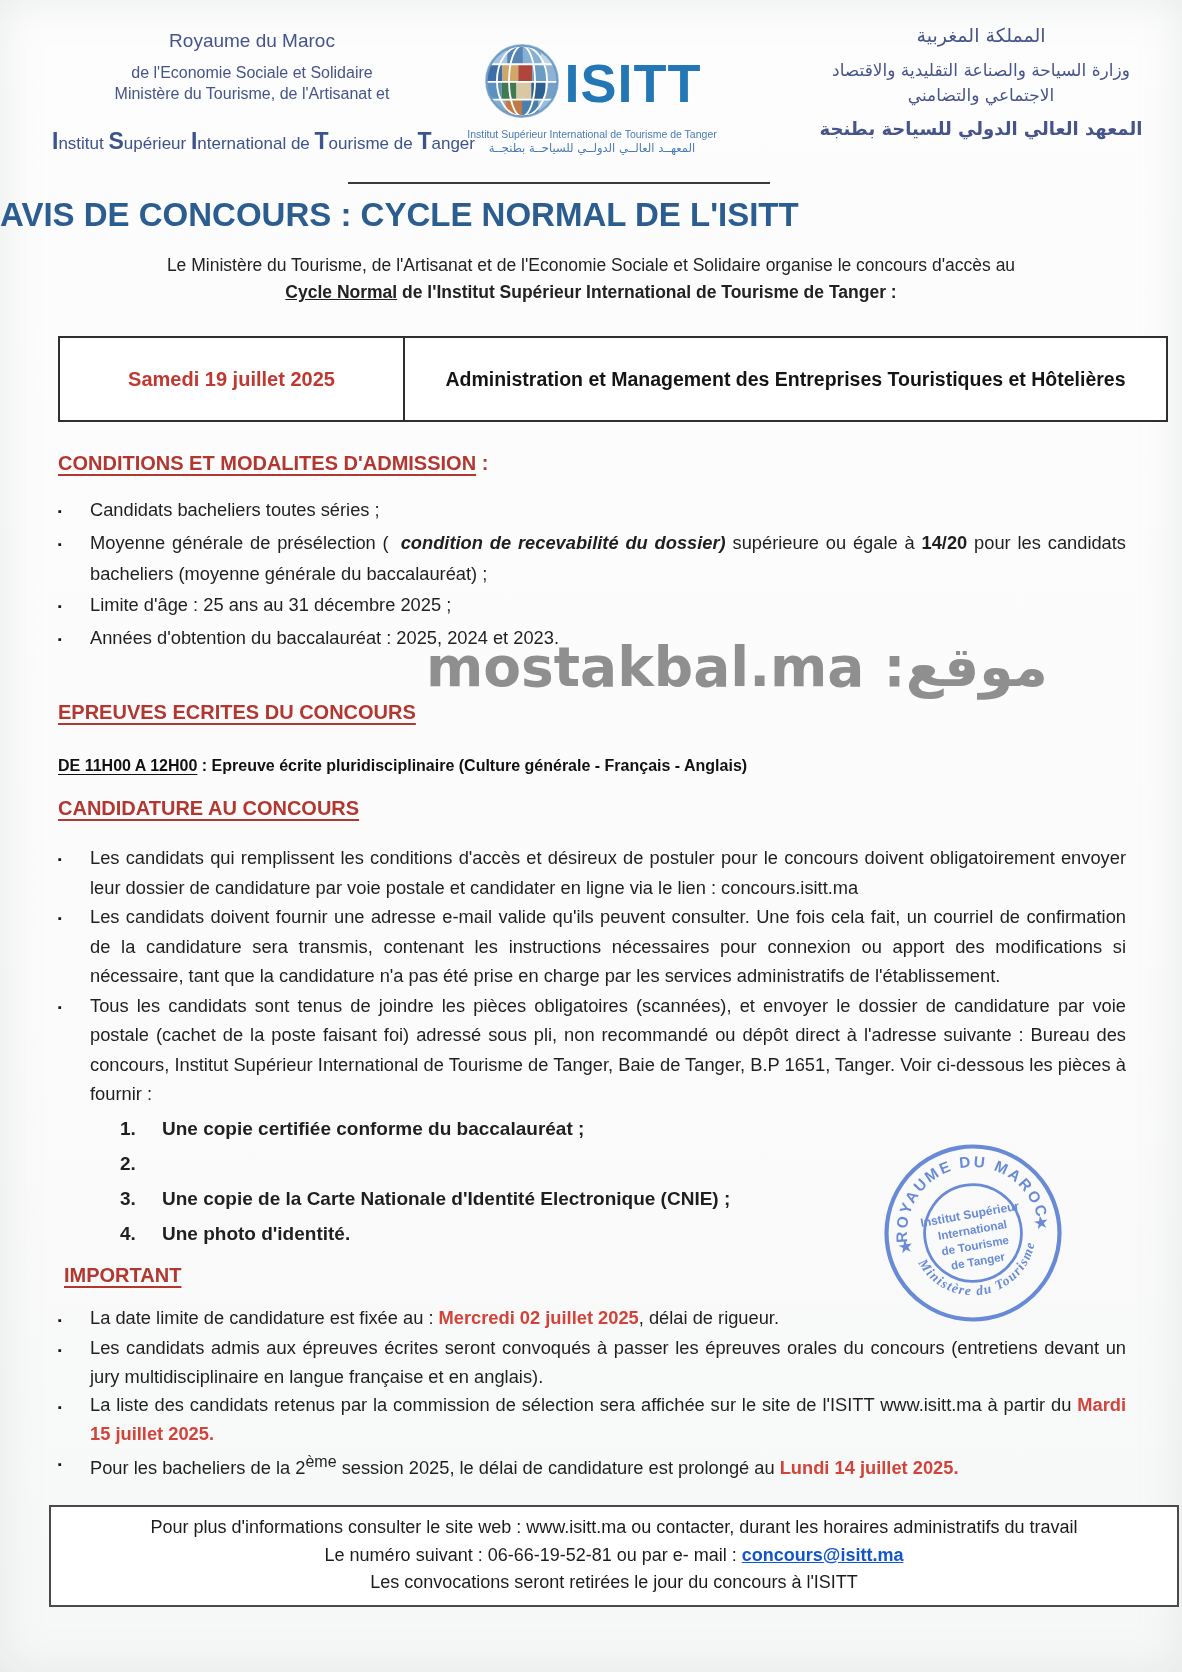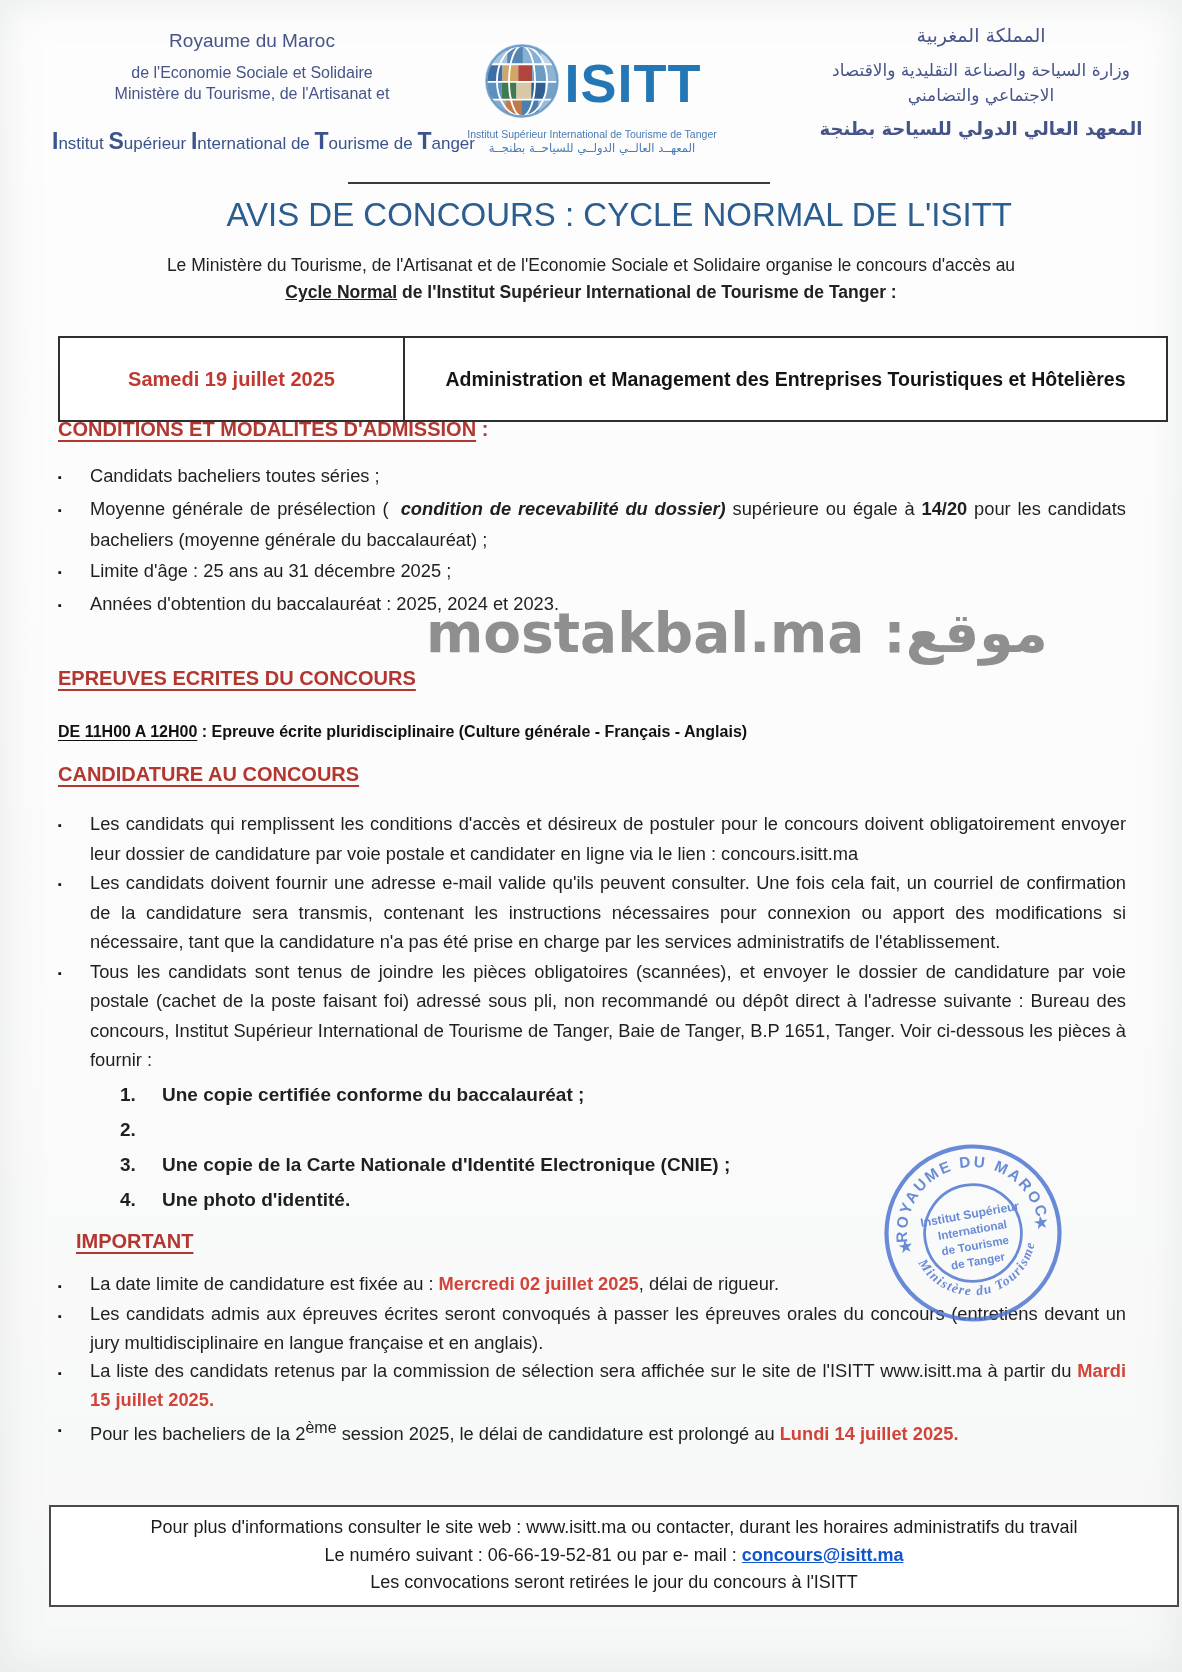--- a/index.html
+++ b/index.html
@@ -19,49 +19,49 @@
   .logo-row{display:flex;align-items:center;justify-content:center;gap:4px;}
   .logo-acronym{font-size:54px;font-weight:700;color:#2477b5;letter-spacing:1px;line-height:1;}
   .logo-sub{font-size:10.5px;color:#4a7ab5;margin-top:4px;white-space:nowrap;}
   .logo-ar{font-size:11.5px;color:#4a7ab5;font-family:"DejaVu Sans",sans-serif;margin-top:1px;}
   .hdr-right{position:absolute;left:795px;top:24px;width:372px;text-align:center;color:#47548a;direction:rtl;font-family:"DejaVu Sans",sans-serif;}
   .hdr-right .a1{font-size:19px;margin-bottom:12px;}
   .hdr-right .a2{font-size:17px;line-height:25px;}
   .hdr-right .a4{font-size:18px;font-weight:700;margin-top:10px;}
   .rule{position:absolute;left:348px;top:182px;width:422px;border-top:2.5px solid #3b3b3b;}
   
-  .title{position:absolute;left:0;top:196px;width:1012px;text-align:right;font-size:33px;font-weight:400;color:#2b5d90;}
+  .title{position:absolute;left:0;top:196px;width:1012px;text-align:left;font-size:33px;font-weight:700;color:#2b5d90;}
   .intro{position:absolute;left:0;top:252px;width:1182px;text-align:center;font-size:17.5px;line-height:27px;color:#222;}
   .intro .cyc{font-weight:700;text-decoration:underline;}
   .intro b{font-weight:700;}
   
   .sched{position:absolute;left:58px;top:336px;width:1106px;height:82px;border:2px solid #2f2f2f;display:flex;background:#fff;justify-content:space-between;}
   .sched .c1{width:343px;border-right:2px solid #2f2f2f;display:flex;align-items:center;justify-content:center;color:#c03830;font-weight:700;font-size:20px;}
   .sched .c2{flex:1;display:flex;align-items:center;justify-content:center;font-weight:700;font-size:19.5px;color:#151515;text-align:center;padding:0 8px;}
   
-  .content{position:absolute;left:58px;top:416px;width:1068px;}
+  .content{position:absolute;left:58px;top:450px;width:1068px;}
   .h-red{font-size:20px;font-weight:700;color:#b23730;line-height:26px;}
   .h-red .hu{text-decoration:underline;text-underline-offset:4px;}
   .h-cond{margin-bottom:18px;}
   .list{font-size:18.3px;}
   .bullet{display:flex;}
   .marker{width:32px;flex:none;font-size:11px;padding-top:2px;color:#111;}
   .btext{flex:1;text-align:justify;}
   .cond-list{line-height:31px;margin-bottom:10px;}
   .ep-row{position:relative;height:66px;}
   .ep-row .h-red{position:absolute;left:0;bottom:6px;}
   .watermark{position:absolute;left:368px;top:-30px;font-family:"DejaVu Sans",sans-serif;font-weight:700;font-size:55px;color:#8f8f8f;white-space:nowrap;letter-spacing:0;}
   .time-line{margin-top:26px;margin-bottom:20px;font-size:16px;font-weight:700;color:#111;}
   .time-line .tu{text-decoration:underline;text-underline-offset:3px;}
   .h-cand{margin-bottom:22px;}
   .cand-list{line-height:29.5px;margin-bottom:8px;}
   .doc-list{margin-left:62px;margin-bottom:16px;}
   .doc-item{display:flex;font-weight:700;font-size:19px;line-height:24px;margin-bottom:11px;}
   .doc-num{width:42px;flex:none;}
-  .h-imp{margin-left:18px;margin-bottom:16px;}
+  .h-imp{margin-left:6px;margin-bottom:16px;}
   .imp-list{line-height:28.5px;}
   .red-date{color:#d2433a;font-weight:700;}
   .bi{font-weight:700;font-style:italic;margin-left:12px;}
   sup{font-size:16px;}
   
   .stamp{position:absolute;left:880px;top:1140px;width:186px;height:186px;transform:rotate(-10deg);opacity:.82;}
   
   .footer-box{position:absolute;left:49px;top:1505px;width:1114px;border:2px solid #4a4a4a;background:#fff;
     text-align:center;font-size:18px;line-height:27.5px;padding:7px 6px 8px 6px;color:#1c1c1c;}
   .footer-box b{font-weight:400;}

